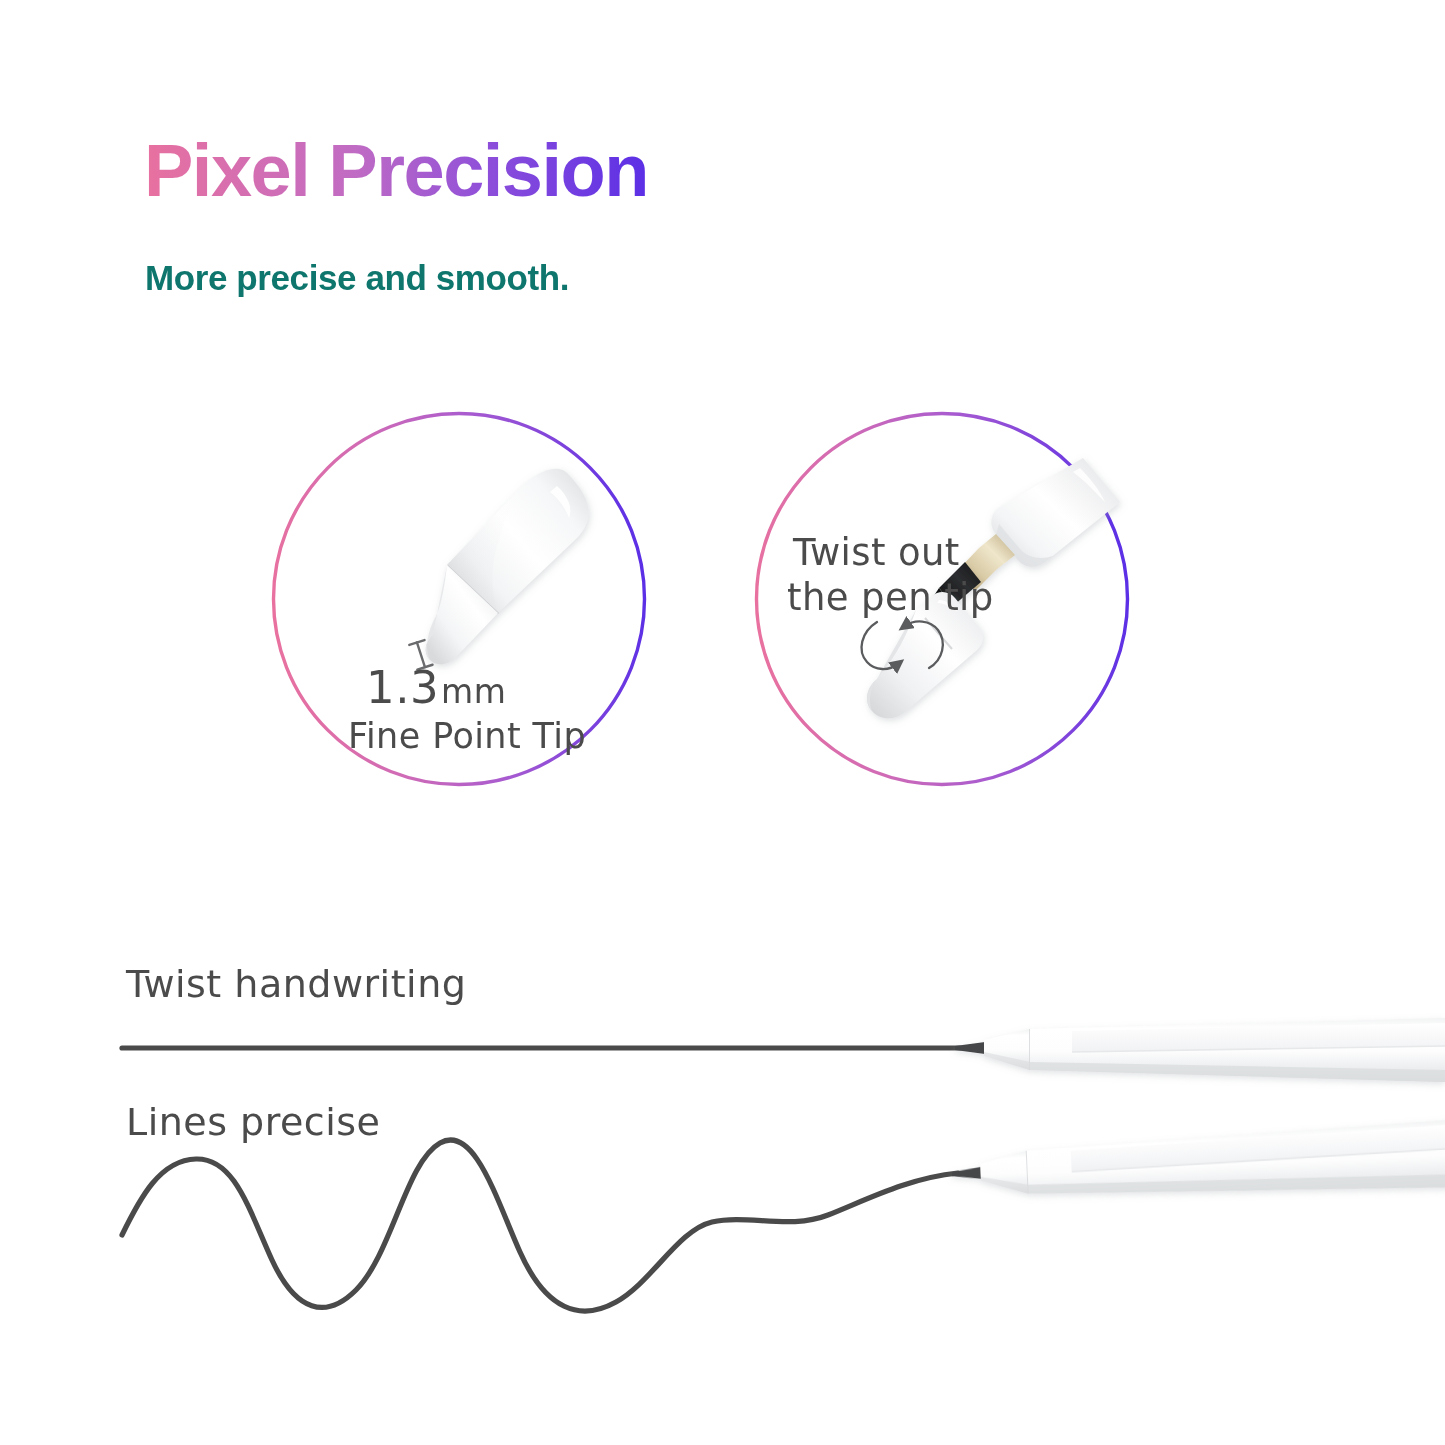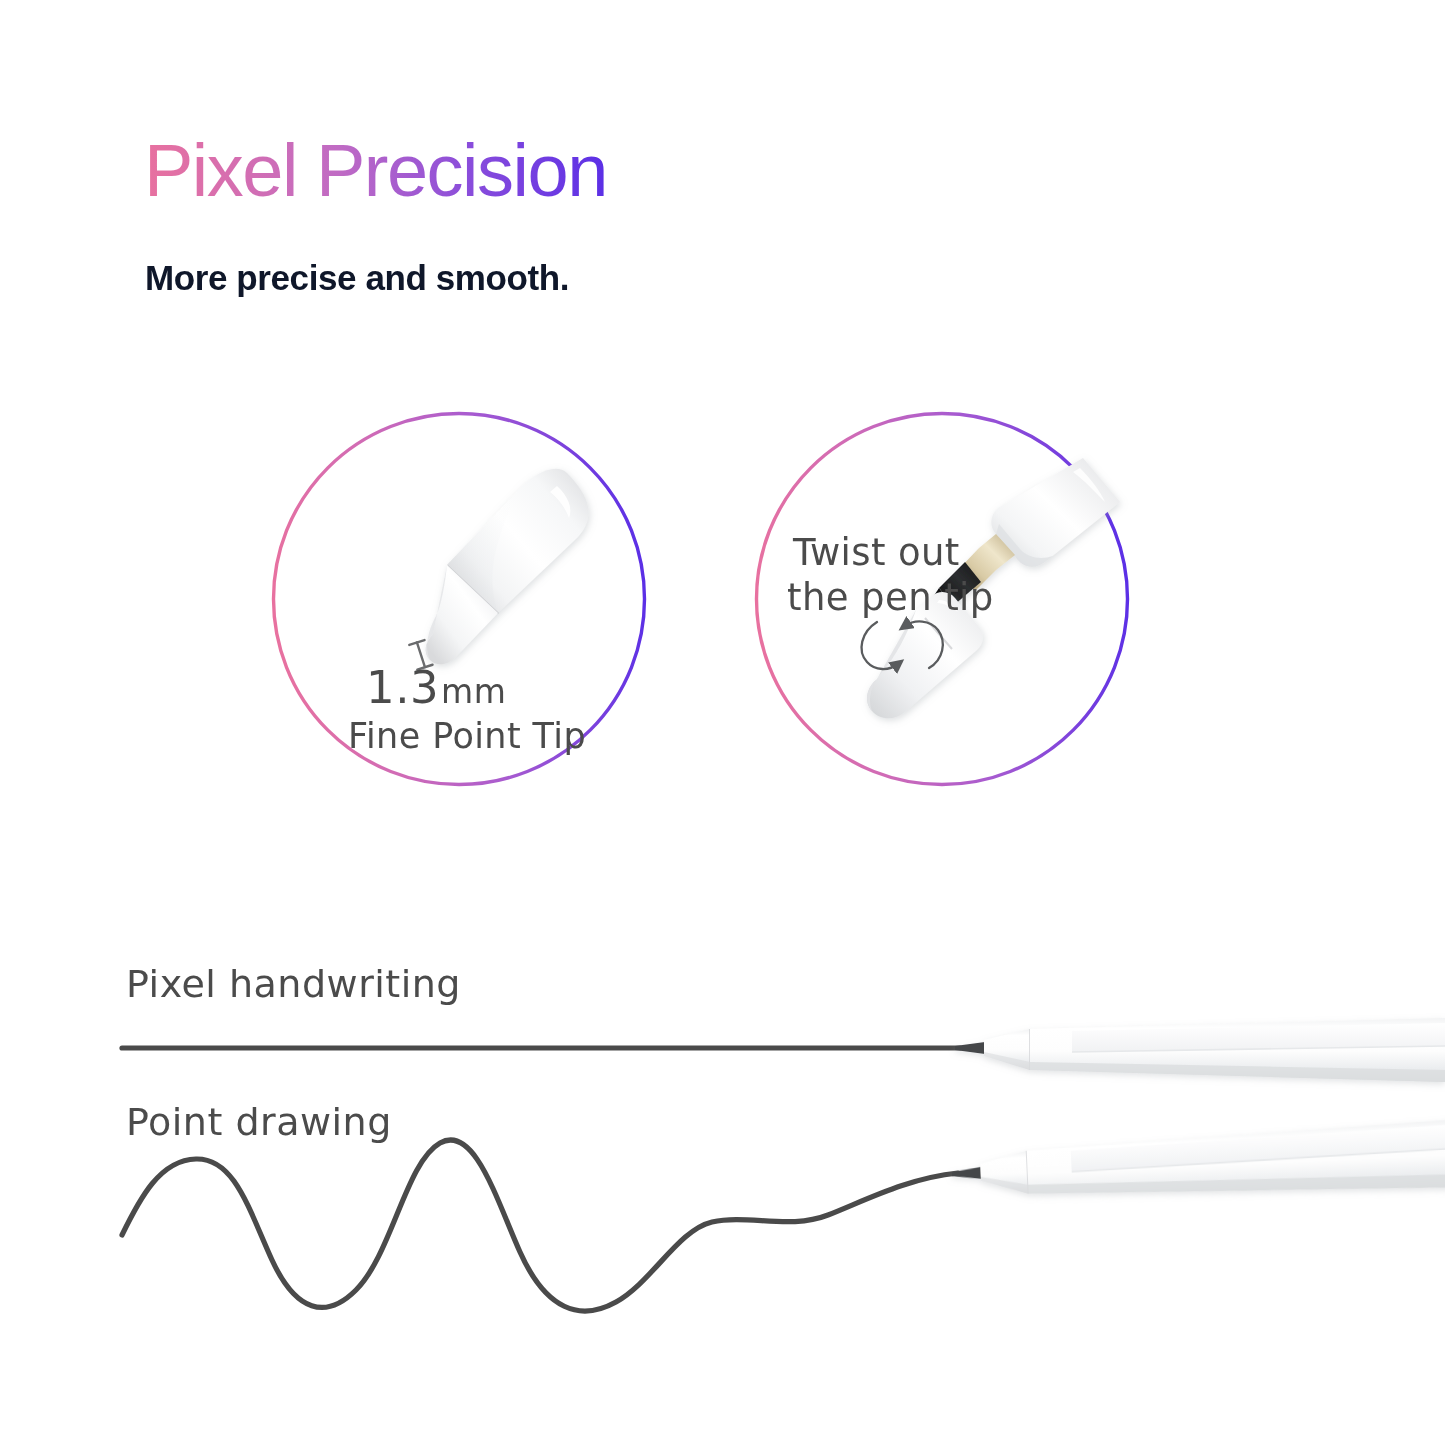--- a/index.html
+++ b/index.html
@@ -22,37 +22,37 @@
     width: 1445px;
     height: 1445px;
   }
 
   
   .headline {
     position: absolute;
     left: 144px;
     top: 132px;
     font-size: 74px;
-    font-weight: 400;
+    font-weight: 700;
     letter-spacing: -1.5px;
     line-height: 1.05;
     background-image: linear-gradient(90deg, #e8719f 0%, #c06bc4 42%, #8a4ddb 70%, #5b2fe6 100%);
     -webkit-background-clip: text;
     background-clip: text;
     color: transparent;
     white-space: nowrap;
   }
 
   .subhead {
     position: absolute;
     left: 145px;
     top: 258px;
     font-size: 35px;
     font-weight: 700;
-    color: #0f172a;
+    color: #0f766e;
     letter-spacing: -0.4px;
     white-space: nowrap;
   }
 
   
   .circle-row {
     position: absolute;
     left: 0;
     top: 398px;
     width: 1445px;
@@ -284,23 +284,23 @@
         </g>
 
         <text class="hand" x="40" y="155" font-size="37" letter-spacing="0.4" fill="#4b4b4b">Twist out</text>
         <text class="hand" x="34" y="200" font-size="37" letter-spacing="0.4" fill="#4b4b4b">the pen tip</text>
       </svg>
     </div>
   </div>
 
   <div class="demo">
 
-    <div class="demo-label hand row1">Pixel handwriting</div>
-
-    <div class="demo-label hand row2">Point drawing</div>
+    <div class="demo-label hand row1">Twist handwriting</div>
+
+    <div class="demo-label hand row2">Lines precise</div>
 
     <svg width="1445" height="420" viewBox="0 0 1445 420" xmlns="http://www.w3.org/2000/svg">
       <defs>
         <linearGradient id="pencilBody1" x1="0" y1="0" x2="0" y2="1">
           <stop offset="0%" stop-color="#f2f3f4"></stop>
           <stop offset="16%" stop-color="#ffffff"></stop>
           <stop offset="52%" stop-color="#fdfdfd"></stop>
           <stop offset="78%" stop-color="#eceef0"></stop>
           <stop offset="100%" stop-color="#dcdee0"></stop>
         </linearGradient>

